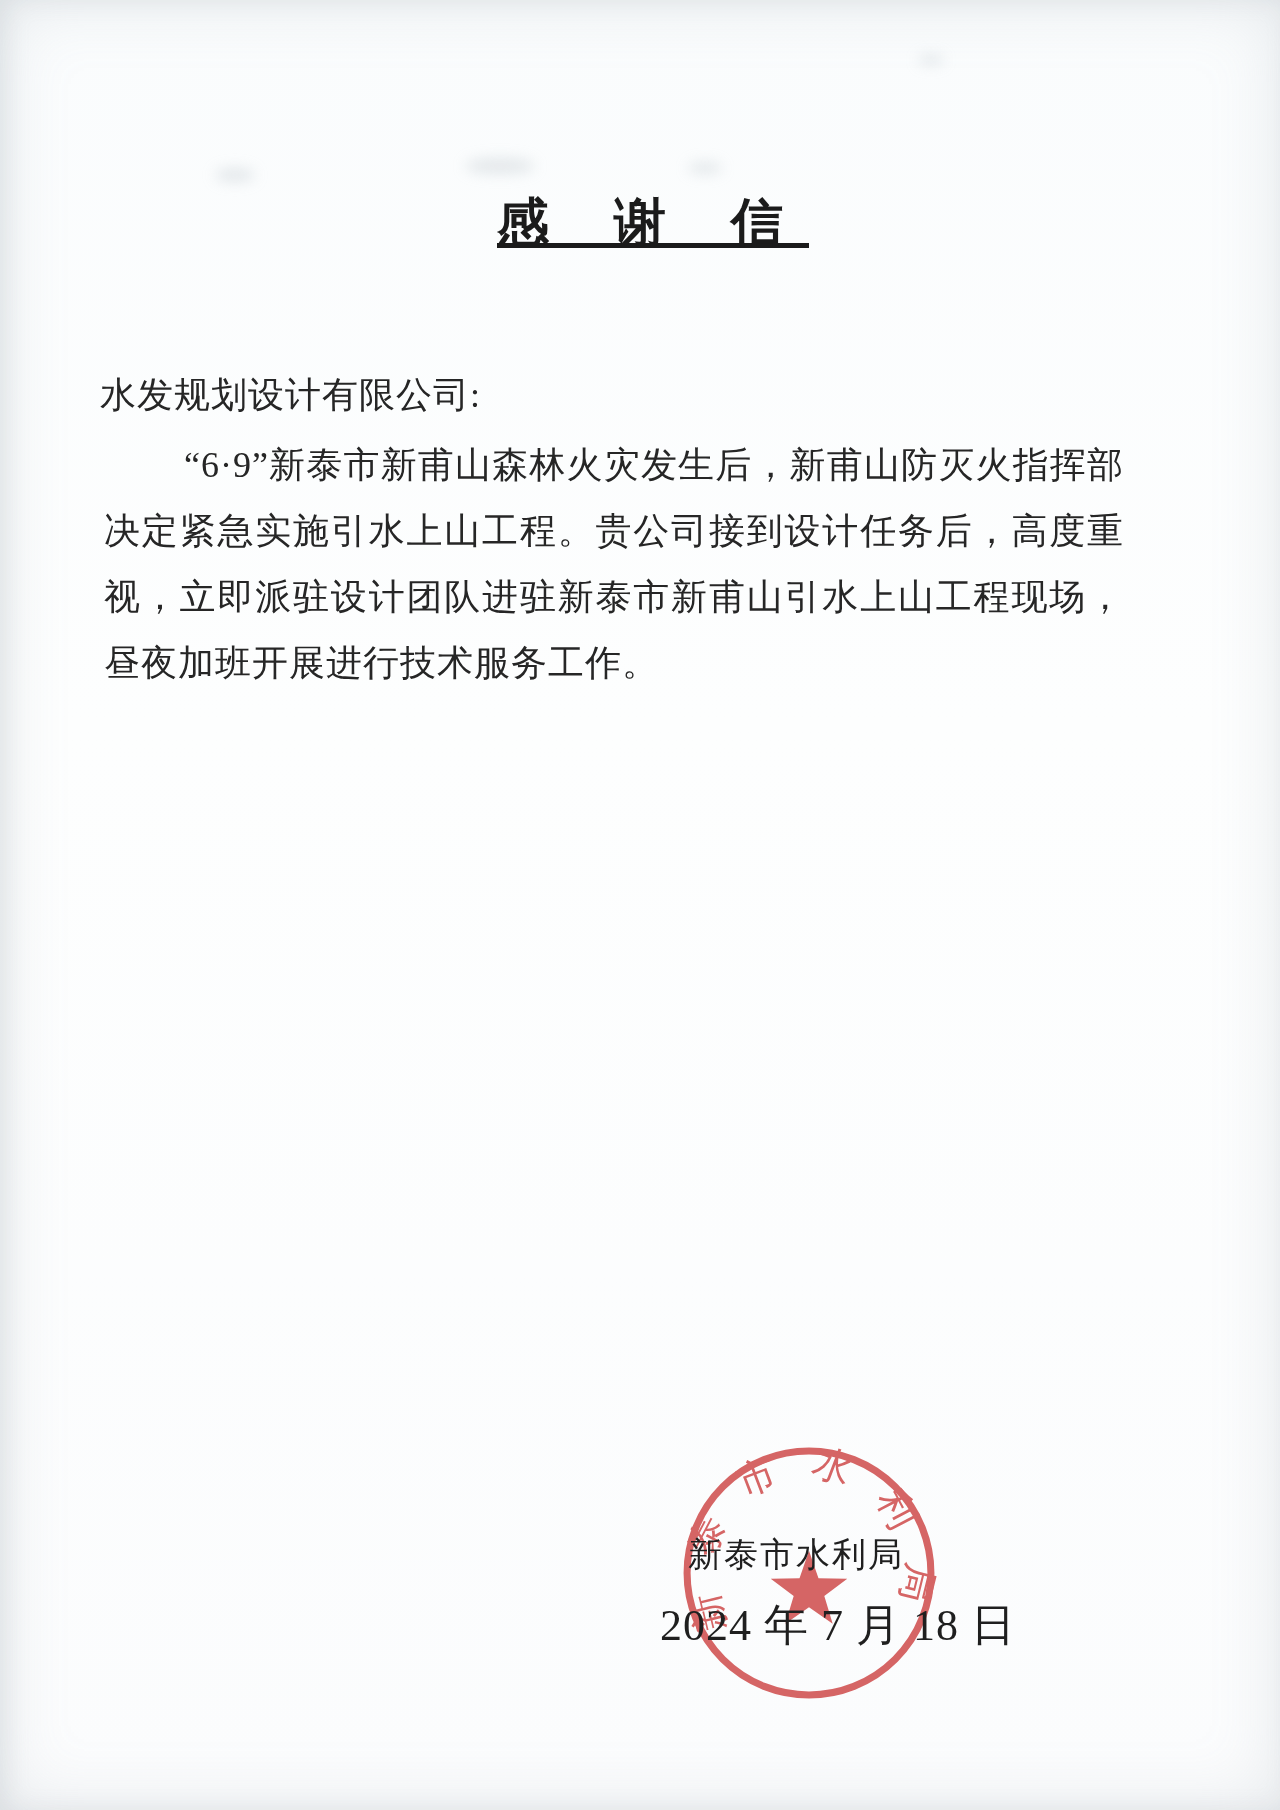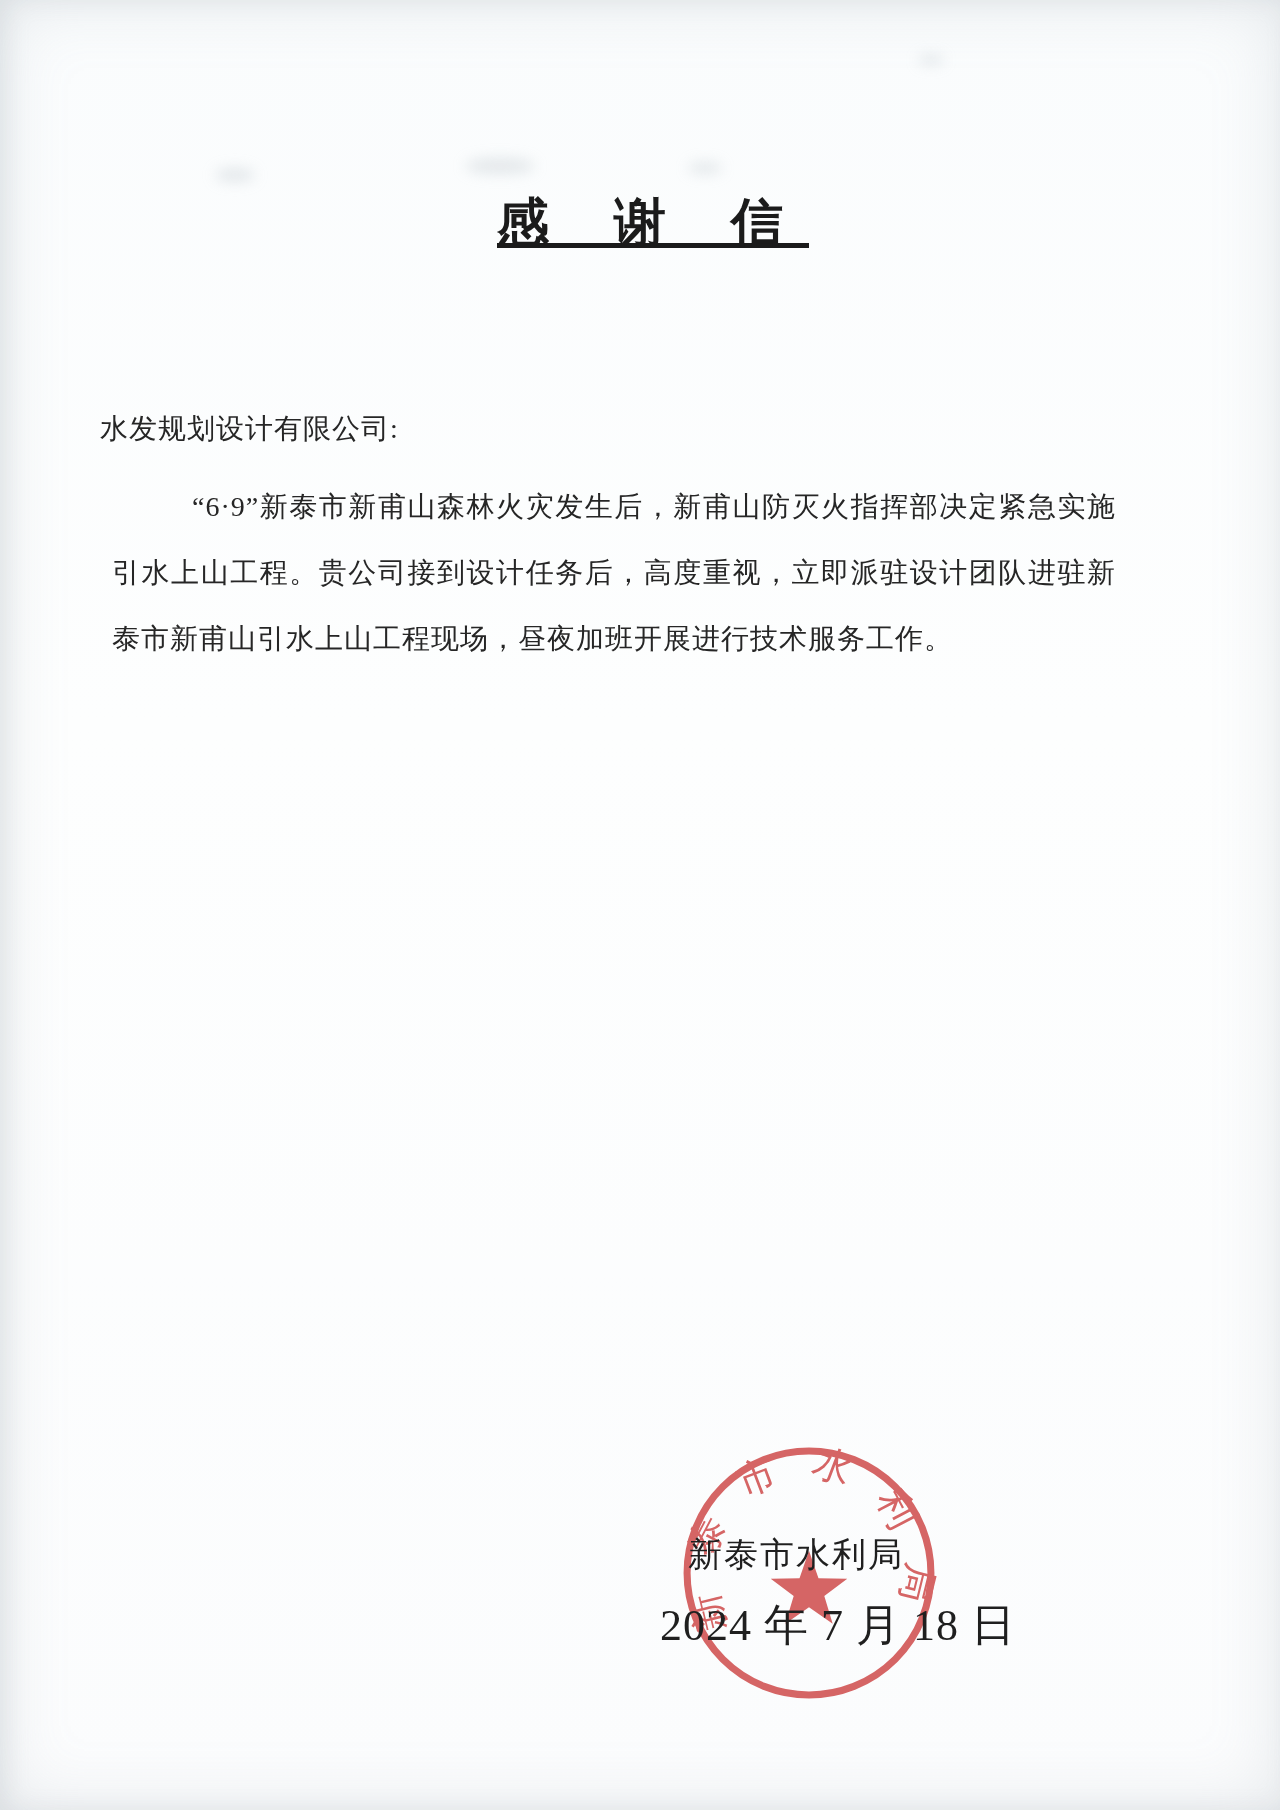--- a/index.html
+++ b/index.html
@@ -39,33 +39,33 @@
     font-size: 52px;
     font-weight: bold;
     letter-spacing: 26px;
     text-indent: 26px;
     color: #1b1b1b;
     text-decoration: underline;
   }
   .body-block {
     position: absolute;
     left: 100px;
-    top: 396px;
+    top: 362px;
     width: 1028px;
-    font-size: 28px;
+    font-size: 36px;
     line-height: 66px;
     letter-spacing: 1px;
     text-align: justify;
     color: #262626;
   }
   .salutation {
     margin: 0 0 0 0;
   }
   .para {
-    margin: 12px;
+    margin: 4px;
     text-indent: 80px;
   }
   .sign-block {
     position: absolute;
     left: 0; top: 0;
     width: 1280px; height: 1810px;
     pointer-events: none;
   }
   .stamp {
     position: absolute;

